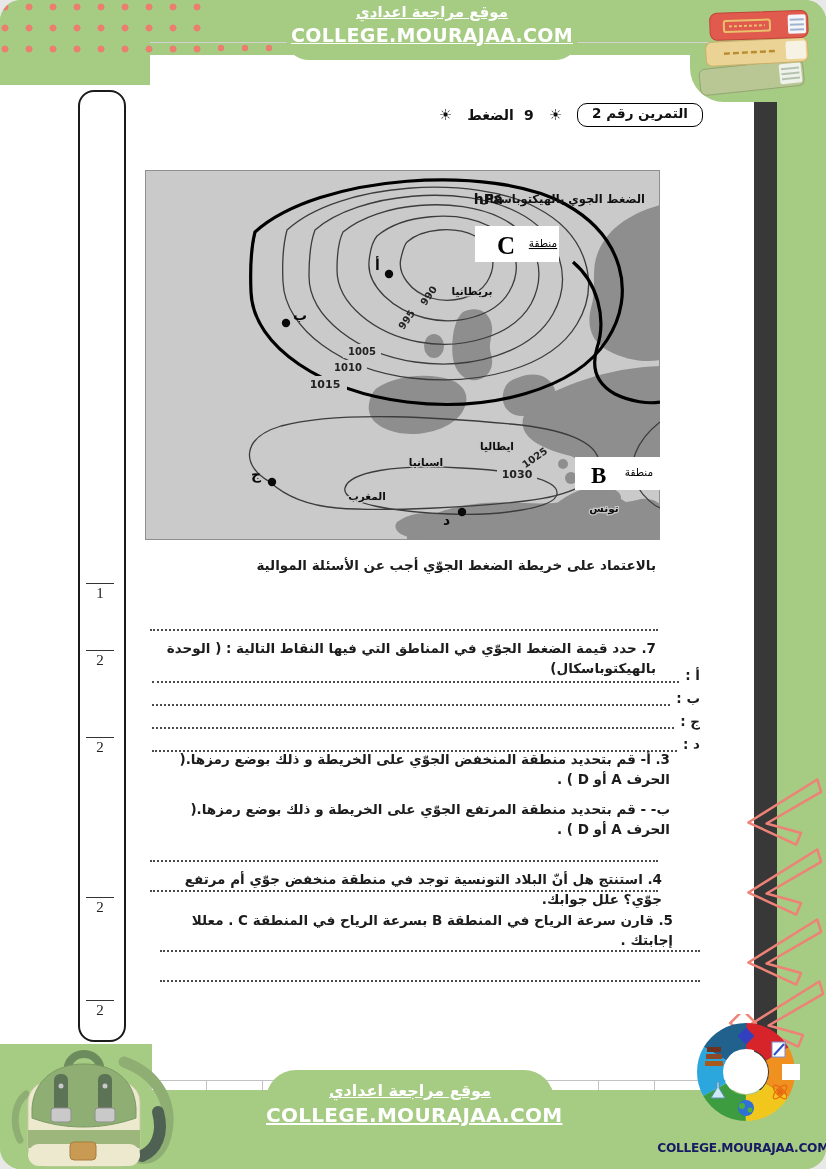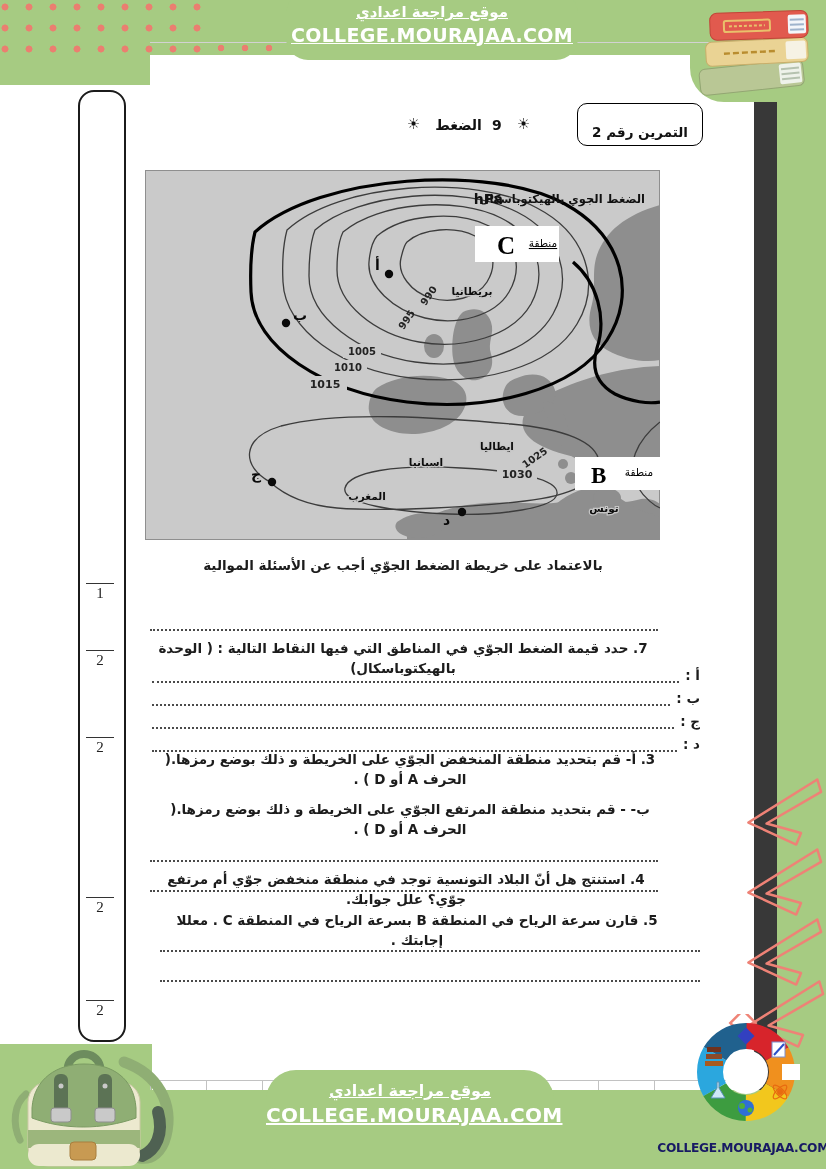--- a/index.html
+++ b/index.html
@@ -1,42 +1,42 @@
 <!DOCTYPE html>
 <html lang="ar"><head>
 <meta charset="utf-8">
 <style>
   html,body{margin:0;padding:0;background:#e8e8e8;}
   .stage{position:relative;width:826px;height:1169px;background:#ffffff;overflow:hidden;
-         font-family:"DejaVu Sans","Liberation Sans",sans-serif;}
+         font-family:"DejaVu Sans","Liberation Sans",sans-serif;border-radius:21px;}
   .abs{position:absolute;}
   
   .green{background:#a6cb82;}
   .shadow-strip{background:#0c0c0c;opacity:.82;}
   
   .dots-grid{background-image:radial-gradient(circle at 5px 5px,#ea7f70 3.2px,transparent 3.8px);
              background-size:24px 21px;}
   .dots-row{background-image:radial-gradient(circle at 5px 6px,#ea7f70 3px,transparent 3.6px);
             background-size:24px 12px;}
   
   .banner{background:#a6cb82;text-align:center;color:#fff;}
   .banner .l1{font-size:15px;font-weight:bold;text-decoration:underline;margin-top:11px;}
   .banner .l2{font-size:19px;font-weight:bold;text-decoration:underline;letter-spacing:.3px;margin-top:3px;}
   
   .marksbar{left:78px;top:90px;width:44px;height:948px;border:2px solid #1b1b1b;border-radius:16px;background:#fff;}
   .mark{position:absolute;left:6px;width:28px;text-align:center;border-top:1.6px solid #333;
         font-family:"Liberation Serif","DejaVu Serif",serif;font-size:15px;color:#222;padding-top:1px;}
   
   .titlerow{left:443px;top:103px;width:260px;display:flex;direction:rtl;align-items:center;column-gap:15px;}
-  .titlebox{border:1.6px solid #000;border-radius:10px;padding:20px 14px 5px;font-size:13.5px;font-weight:bold;
-            background:#fff;white-space:nowrap;color:#111;margin-left:32px;}
+  .titlebox{border:1.6px solid #000;border-radius:10px;padding:1px 14px 5px;font-size:13.5px;font-weight:bold;
+            background:#fff;white-space:nowrap;color:#111;}
   .sun{font-size:15px;color:#111;line-height:1;}
   .pts{display:flex;direction:rtl;column-gap:10px;font-weight:bold;font-size:14px;color:#111;}
   
-  .q{direction:rtl;text-align:center;font-size:13.5px;font-weight:600;color:#1c1c1c;line-height:1.45;}
+  .q{direction:rtl;text-align:right;font-size:13.5px;font-weight:600;color:#1c1c1c;line-height:1.45;}
   .dotline{height:14px;border-bottom:2.2px dotted #4a4a4a;}
   .q2item{display:flex;direction:rtl;align-items:flex-end;height:23px;column-gap:6px;}
   .q2item .lbl{font-size:13.5px;font-weight:bold;color:#1c1c1c;white-space:nowrap;}
   .q2item .fill{flex:1;border-bottom:2.2px dotted #4a4a4a;height:14px;}
   
   .pagetopline{background:#d2d2d2;}
   .ruler{border-top:1px solid #c2c2c2;
          background:repeating-linear-gradient(90deg,#c2c2c2 0 1px,transparent 1px 56px);}
   
   .logotext{font-size:13px;font-weight:bold;color:#181a64;text-align:center;letter-spacing:-.3px;

